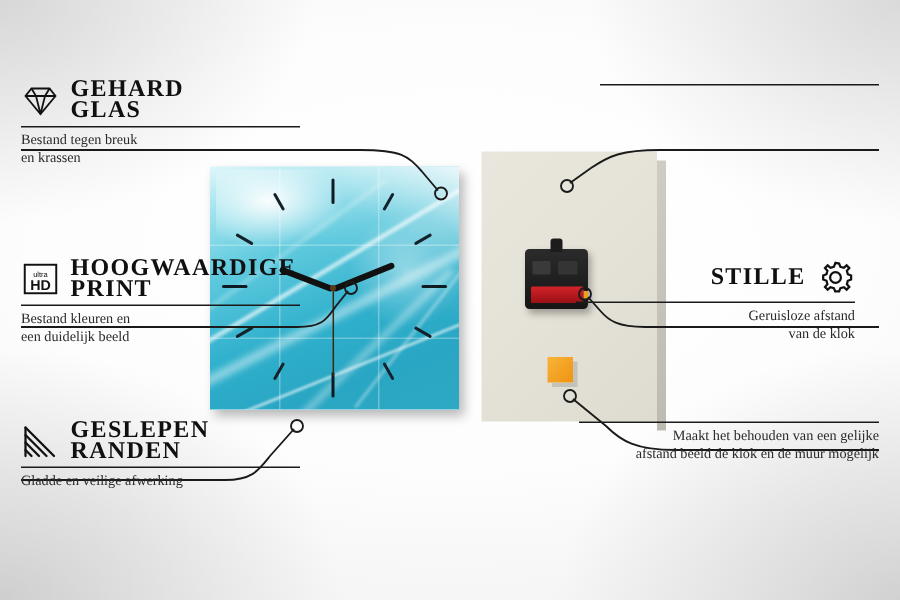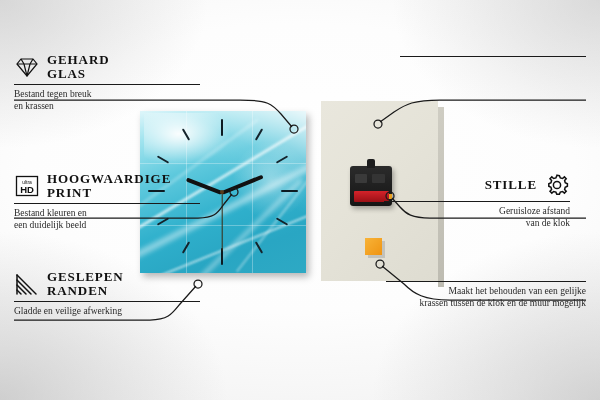--- a/index.html
+++ b/index.html
@@ -77,21 +77,21 @@
   .mech .batt:after{content:"";position:absolute;right:-3px;top:3px;width:3px;height:5px;background:#e8a020;}
   .pad{position:absolute;left:237px;top:140px;width:17px;height:17px;
     background:linear-gradient(135deg,#f8b338,#ef9412);
     box-shadow:3px 3px 0 rgba(170,170,165,.55);}
 
   
   .cal{position:absolute;width:200px;}
   .cal .hd{display:flex;align-items:center;gap:7px;}
   .cal.left .hd{justify-content:flex-start;}
   .cal.right .hd{justify-content:flex-end;}
-  .ttl{font-family:"Liberation Serif", serif;font-weight:bold;font-size:13px;
+  .ttl{font-family:"Liberation Serif", serif;font-weight:bold;font-size:16px;
     letter-spacing:.9px;color:#101010;line-height:14px;text-transform:uppercase;}
   .cal.right .ttl{text-align:right;}
   .rule{height:0;border-top:1.6px solid #1a1a1a;margin:3px 0 4px 0;}
   .desc{font-family:"Liberation Serif", serif;font-size:9.5px;color:#2a2a2a;line-height:11.5px;}
   .cal.right .desc{text-align:right;}
   .ico{width:26px;height:26px;flex:0 0 26px;display:block;}
   .ico svg{display:block;width:26px;height:26px;}
 
   
   #leads{position:absolute;left:0;top:0;width:600px;height:400px;pointer-events:none;}
@@ -205,21 +205,21 @@
       <span class="ttl">
         <span>HOOGWAARDIGE</span><br><span>PRINT</span>
       </span>
     </div>
     <div class="rule"></div>
     <div class="desc">
       <span>Bestand kleuren en</span><br><span>een duidelijk beeld</span>
     </div>
   </div>
 
-  <div class="cal left" style="left:14px;top:270px;width:186px">
+  <div class="cal left" style="left:14px;top:280px;width:186px">
     <div class="hd">
       <span class="ico">
         <svg viewBox="0 0 26 26">
             <g stroke="#111" stroke-width="1.5" stroke-linecap="round">
           <line x1="3" y1="4" x2="22" y2="23"></line>
               <line x1="3" y1="9" x2="17" y2="23"></line>
           <line x1="3" y1="14" x2="12" y2="23"></line>
               <line x1="3" y1="19" x2="7" y2="23"></line>
           <line x1="3" y1="4" x2="3" y2="23"></line>
         </g>
@@ -255,17 +255,17 @@
     </div>
     <div class="rule"></div>
     <div class="desc">
       <span>Geruisloze afstand</span><br><span>van de klok</span>
     </div>
   </div>
 
   <div class="cal right" style="left:386px;top:278px;width:200px">
     <div class="rule"></div>
     <div class="desc">
-      <span>Maakt het behouden van een gelijke</span><br><span>krassen tussen de klok en de muur mogelijk</span>
+      <span>Maakt het behouden van een gelijke</span><br><span>afstand beeld de klok en de muur mogelijk</span>
     </div>
   </div>
 
 </div>
 
 </body></html>

